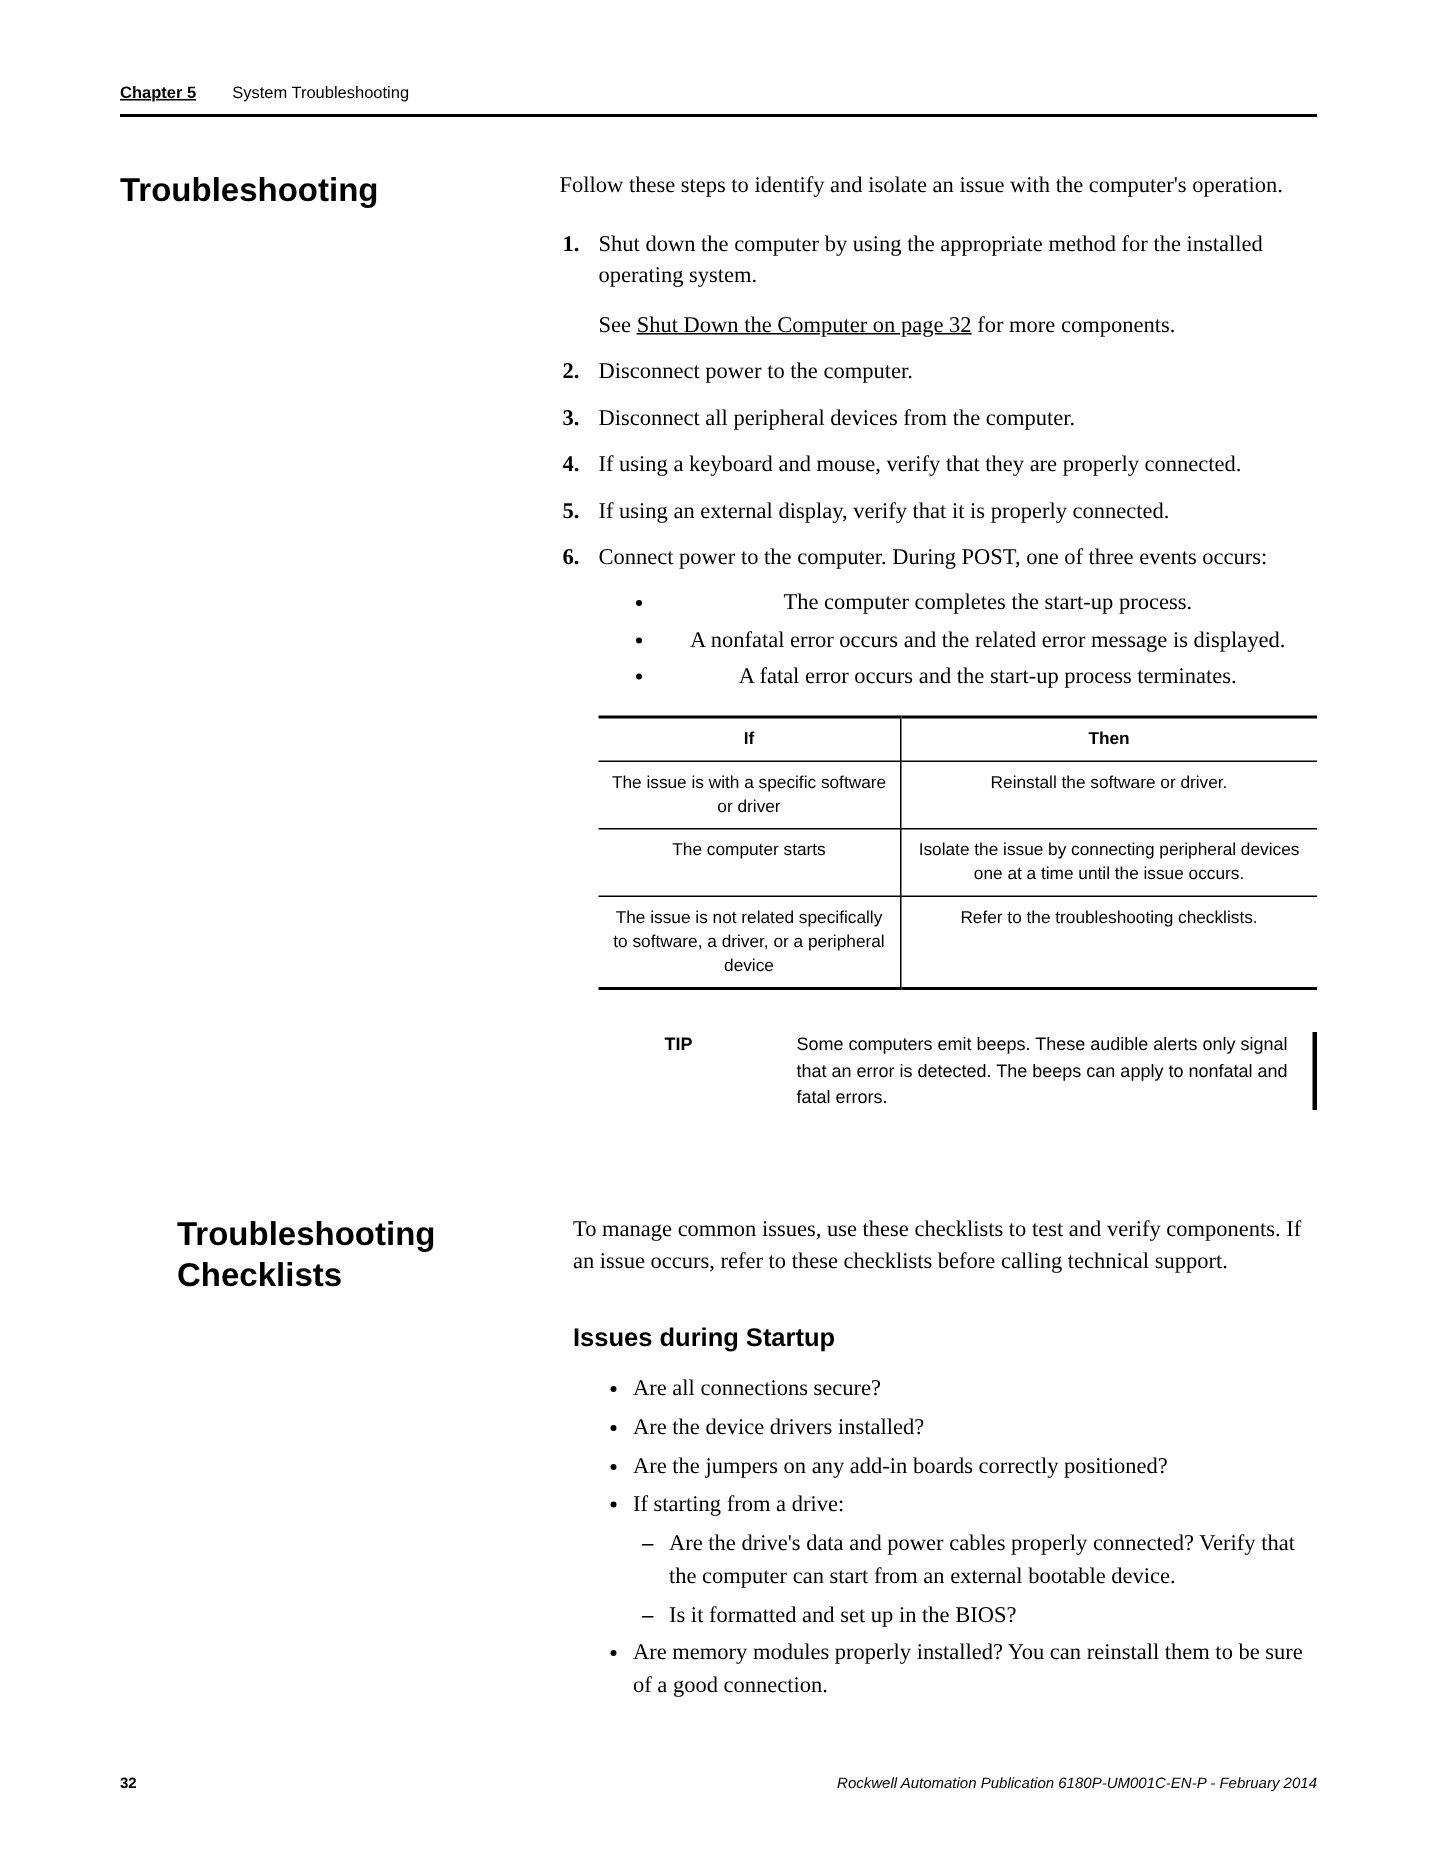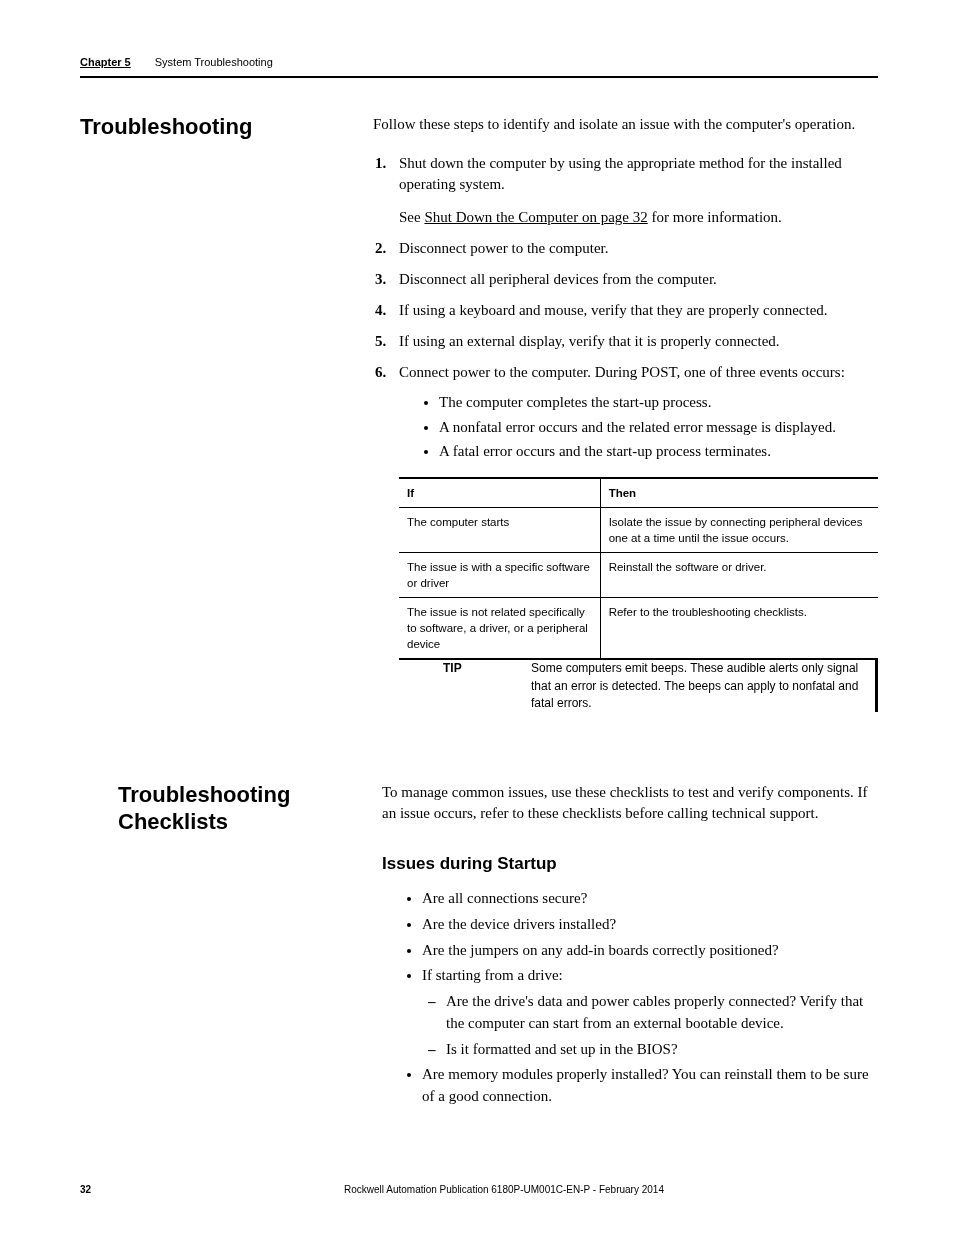--- a/index.html
+++ b/index.html
@@ -73,57 +73,59 @@
       margin-bottom: 8px;
     }
     .link {
       color: #000000;
       text-decoration: underline;
     }
     ul.sub-bullets {
       list-style: disc;
       padding-left: 40px;
       margin-top: 8px;
+      text-align: center;
     }
     ul.sub-bullets li {
       font-size: 15px;
       line-height: 1.5;
       margin-bottom: 2px;
     }
     table.if-then {
       border-collapse: collapse;
       width: 100%;
       margin-top: 14px;
       font-family: Arial, Helvetica, sans-serif;
       font-size: 11.5px;
     }
     table.if-then th, table.if-then td {
       border: 1px solid #000;
       padding: 6px 8px;
-      text-align: left;
+      text-align: center;
       vertical-align: top;
     }
     table.if-then th {
       font-weight: bold;
       border-top: 2px solid #000;
     }
     table.if-then tr:last-child td {
       border-bottom: 2px solid #000;
     }
     table.if-then th:first-child,
     table.if-then td:first-child {
       border-left: none;
       width: 42%;
     }
     table.if-then th:last-child,
     table.if-then td:last-child {
       border-right: none;
     }
     .tip-block {
       display: flex;
+      margin-top: 28px;
       margin-left: 44px;
       border-right: 3px solid #000;
       padding-right: 10px;
       font-family: Arial, Helvetica, sans-serif;
       font-size: 12px;
       line-height: 1.45;
       justify-content: center;
     }
     .tip-label {
       font-weight: bold;
@@ -176,21 +178,22 @@
       display: flex;
       font-family: Arial, Helvetica, sans-serif;
       font-size: 10px;
     }
     .footer .page {
       font-weight: bold;
       width: 264px;
     }
     .footer .pub {
       flex: 1;
-      text-align: left;
+      text-align: right;
+      font-style: italic;
     }
   </style>
 </head>
 <body>
 
 <div class="header">
   <span class="chapter">Chapter 5</span>
   <span>System Troubleshooting</span>
 </div>
 <div class="hr"></div>
@@ -198,21 +201,21 @@
 <div class="content">
   <div class="left-col">
     <h2 class="section-title">Troubleshooting</h2>
   </div>
   <div class="right-col body-text">
     <p class="intro">Follow these steps to identify and isolate an issue with the computer's operation.</p>
     <ol class="steps">
       <li>
         <span>Shut down the computer by using the appropriate method for the installed operating system.</span>
         <div class="step-sub">
-          <span>See </span><a class="link" href="#">Shut Down the Computer on page 32</a><span> for more information.</span>
+          <span>See </span><a class="link" href="#">Shut Down the Computer on page 32</a><span> for more components.</span>
         </div>
       </li>
       <li>Disconnect power to the computer.</li>
       <li>Disconnect all peripheral devices from the computer.</li>
       <li>If using a keyboard and mouse, verify that they are properly connected.</li>
       <li>If using an external display, verify that it is properly connected.</li>
       <li>
         <span>Connect power to the computer. During POST, one of three events occurs:</span>
         <ul class="sub-bullets">
           <li>The computer completes the start-up process.</li>
@@ -220,26 +223,26 @@
           <li>A fatal error occurs and the start-up process terminates.</li>
         </ul>
 
         <table class="if-then">
           <tbody>
               <tr>
             <th>If</th>
             <th>Then</th>
           </tr>
           <tr>
+            <td>The issue is with a specific software or driver</td>
+            <td>Reinstall the software or driver.</td>
+          </tr>
+          <tr>
             <td>The computer starts</td>
             <td>Isolate the issue by connecting peripheral devices one at a time until the issue occurs.</td>
-          </tr>
-          <tr>
-            <td>The issue is with a specific software or driver</td>
-            <td>Reinstall the software or driver.</td>
           </tr>
           <tr>
             <td>The issue is not related specifically to software, a driver, or a peripheral device</td>
             <td>Refer to the troubleshooting checklists.</td>
           </tr>
         </tbody>
           </table>
 
         <div class="tip-block">
           <div class="tip-label">TIP</div>

